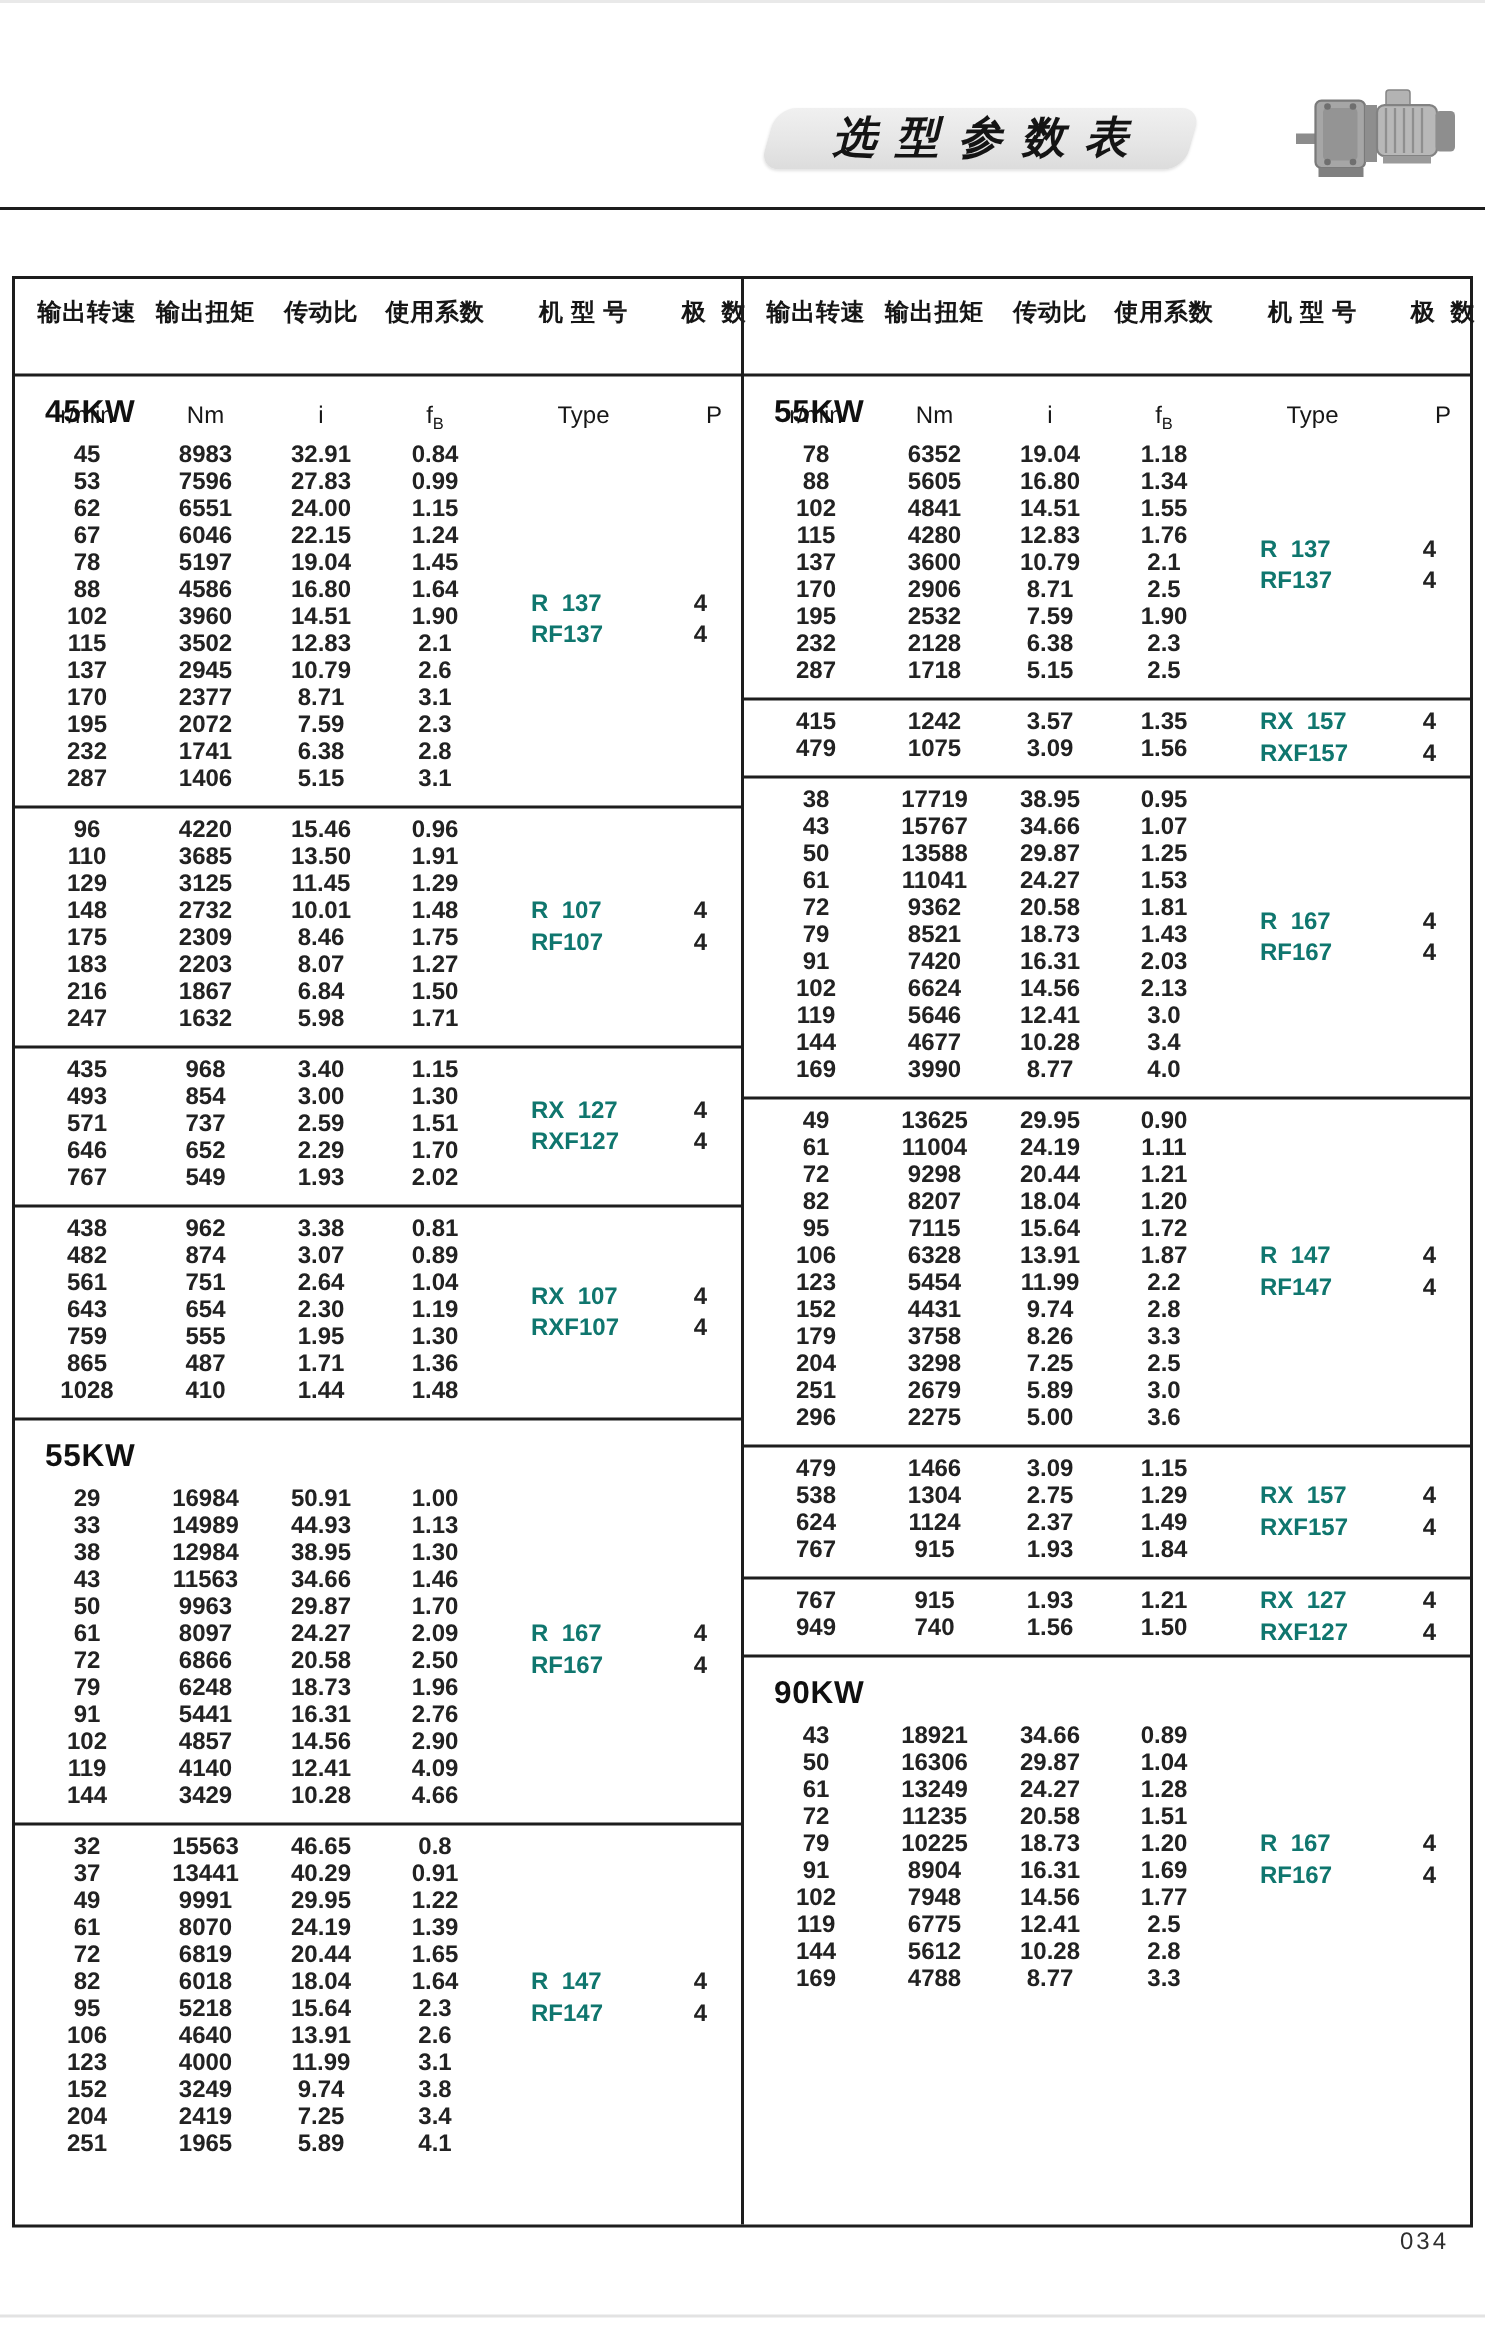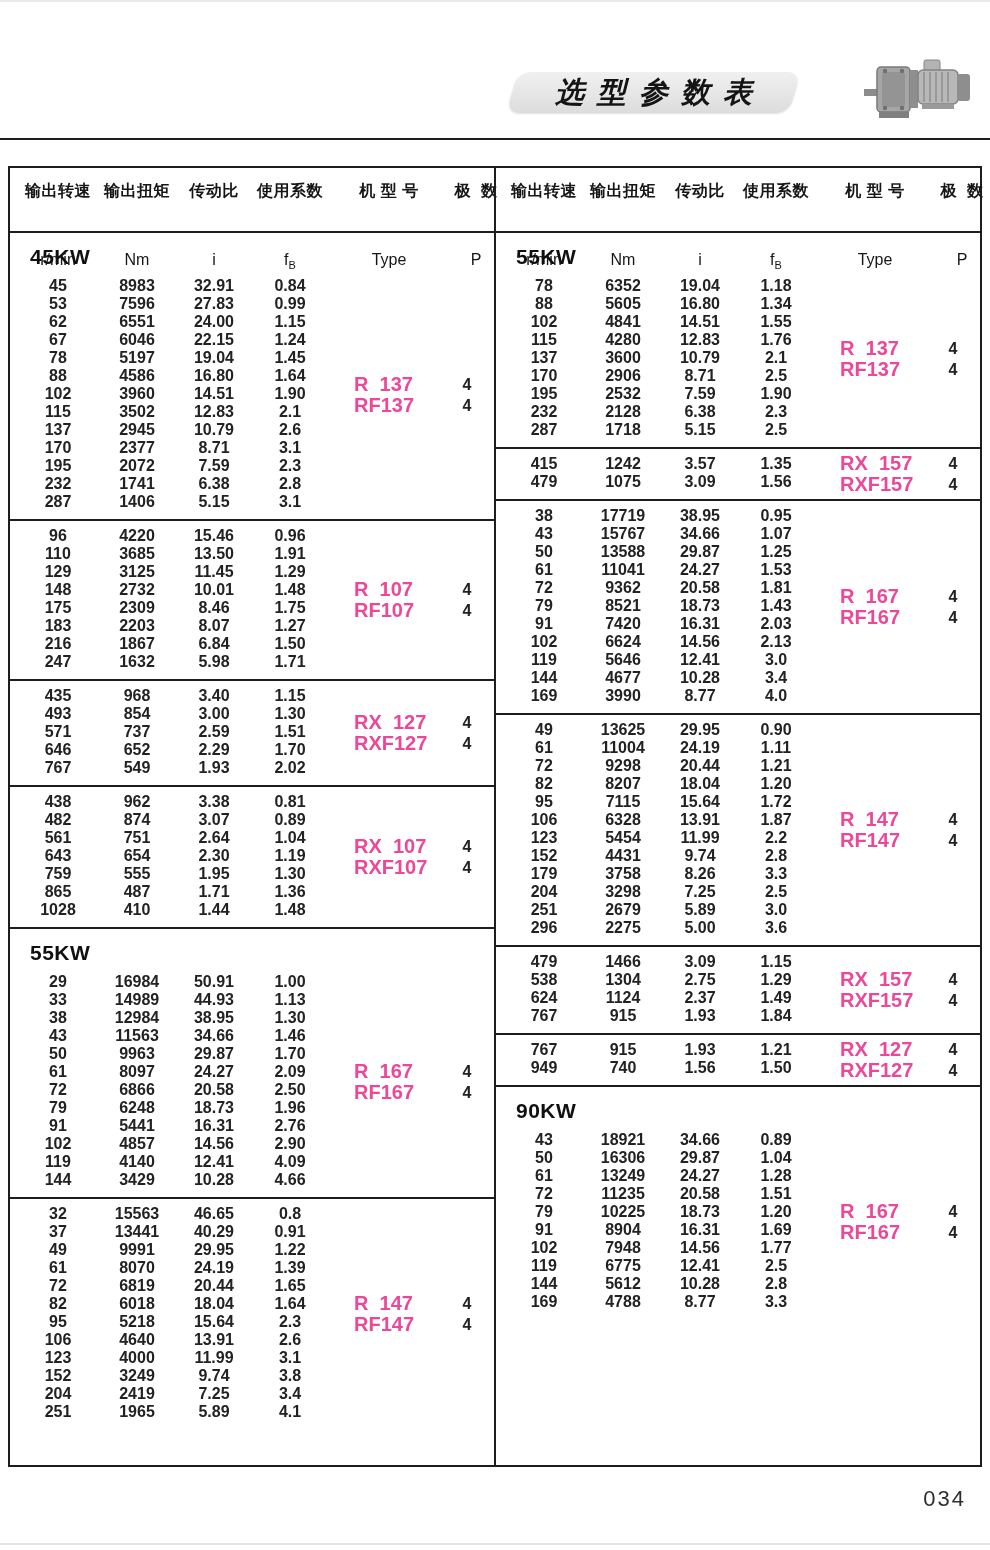--- a/index.html
+++ b/index.html
@@ -14,21 +14,21 @@
     background:linear-gradient(180deg,#f0f0f0 0%,#e6e6e6 55%,#dcdcdc 100%);
     transform:skewX(-16deg); border-radius:13px; box-shadow:0 1px 2px rgba(0,0,0,0.12); }
   .title-text { display:block; transform:skewX(16deg); text-align:center; line-height:41px;
     font-size:29px; font-weight:700; font-style:italic; letter-spacing:13px; text-indent:13px; color:#141414; }
 
   .motor-img { position:absolute; left:864px; top:56px; }
 
   .header-rule { position:absolute; left:0; top:138px; width:990px; height:2px; background:#1d1d1d; }
 
   
-  .param-table { position:absolute; left:8px; top:166px; width:974px; height:1301px;
+  .param-table { position:absolute; left:8px; top:184px; width:974px; height:1301px;
     border:2px solid #1d1d1d; }
   .center-divider { position:absolute; left:484px; top:0; width:2px; height:100%; background:#1d1d1d; }
 
   .thead { position:absolute; top:0; width:484px; height:65px; border-bottom:2px solid #1d1d1d; }
   .thead.left { left:0; } .thead.right { left:486px; }
   .hrow { display:grid; grid-template-columns:76px 82px 72px 80px 118px 56px; padding-left:10px;margin-top:44px; }
   .hrow.cn { margin-top:9px; height:28px; line-height:28px; }
   .hrow.unit { height:24px; line-height:22px; }
   .hcell { text-align:center; color:#161616; }
   .hcell.cn { font-size:16px; font-weight:700; letter-spacing:0.5px; white-space:pre; }
@@ -43,24 +43,24 @@
 
   .seg-block { position:relative; padding:6px 0 8px 0; border-bottom:2px solid #1d1d1d;font-weight:bold; }
   .seg-block.no-border { border-bottom:none; }
   .data-row { display:grid; grid-template-columns:76px 82px 72px 80px; padding-left:10px;
     height:18px; line-height:18px; }
   .dcell { text-align:center; font-size:16px; color:#222222; }
 
   .type-overlay { position:absolute; left:314px; top:0; width:170px; height:100%;
     display:flex; flex-direction:column; justify-content:center; }
   .type-line { display:flex; height:21px; line-height:21px; }
-  .type-name { width:118px; padding-left:30px; font-size:20px; color:#ec4899; white-space:pre; }
+  .type-name { width:118px; padding-left:30px; font-size:16px; color:#0f766e; white-space:pre; }
   .type-pole { width:50px; text-align:center; font-size:16px; color:#222222; }
 
-  .page-number { position:absolute; right:24px; top:1486px; font-size:22px; letter-spacing:2px; color:#2e2e2e; }
+  .page-number { position:absolute; right:24px; top:1486px; font-size:16px; letter-spacing:2px; color:#2e2e2e; }
 </style>
 </head>
 <body>
 
 <div class="page">
 
   <div class="top-hairline"></div>
 
   <div class="title-band">
     <span class="title-text">选型参数表</span>

